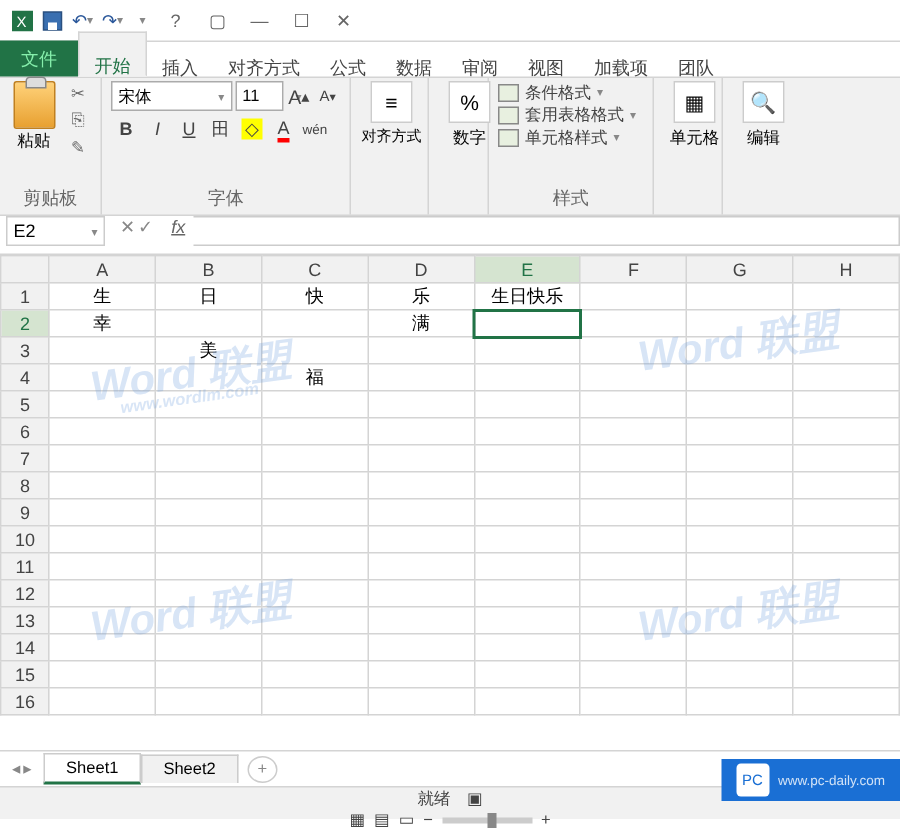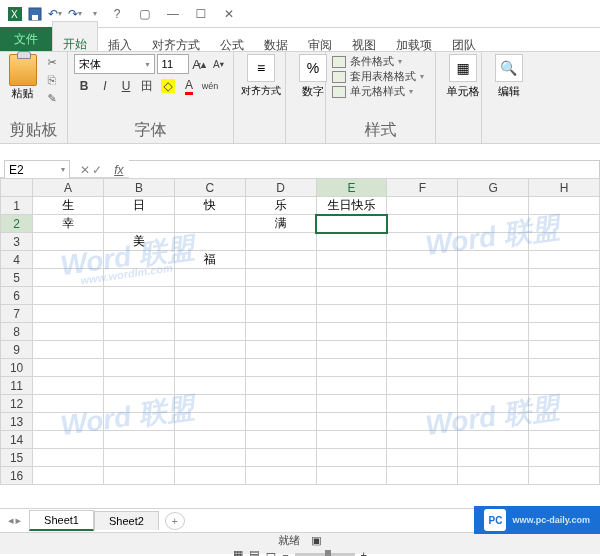--- a/index.html
+++ b/index.html
@@ -9,39 +9,39 @@
 .qat-icon { width:18px; height:18px; display:flex; align-items:center; justify-content:center; color:#2a579a; }
 .title-text { flex:1; text-align:center; color:#444; font-size:12px; }
 .win-controls { display:flex; gap:2px; padding-right:4px; }
 .win-btn { width:26px; height:20px; display:flex; align-items:center; justify-content:center; color:#666; font-size:12px; }
 .tabs { height:24px; background:#fff; display:flex; align-items:flex-end; border-bottom:1px solid #d4d4d4; font-size:12px; }
 .file-tab { background:#217346; color:#86efac; padding:4px 14px; height:24px; }
 .tab { padding:14px 10px; color:#444; height:24px; cursor:pointer; }
 .tab.active { border:1px solid #d4d4d4; border-bottom:1px solid #f1f1f1; background:#f1f1f1; color:#217346; }
 .ribbon { height:92px; background:#f1f1f1; border-bottom:1px solid #d4d4d4; display:flex; }
 .rgroup { border-right:1px solid #d4d4d4; padding:2px 6px; display:flex; flex-direction:column; justify-content:space-between; font-size:11px; }
-.rgroup-label { text-align:center; color:#666; font-size:16px; }
+.rgroup-label { text-align:center; color:#666; font-size:12px; }
 .paste-area { display:flex; gap:4px; }
 .paste-big { display:flex; flex-direction:column; align-items:center; width:34px; }
 .clip-icon { width:28px; height:32px; background:linear-gradient(#ffd27a,#e8a030); border:1px solid #c08020; border-radius:2px; position:relative; }
 .clip-icon::before { content:""; position:absolute; top:-4px; left:7px; width:12px; height:6px; border:1px solid #888; border-radius:3px 3px 0 0; background:#ddd; }
 .mini-col { display:flex; flex-direction:column; gap:2px; }
 .mini-btn { width:18px; height:16px; display:flex; align-items:center; justify-content:center; color:#666; }
 .font-row { display:flex; gap:2px; align-items:center; }
 .font-sel { border:1px solid #ababab; background:#fff; height:20px; font-size:11px; padding:0 4px; display:flex; align-items:center;gap:24px; }
 .font-name { width:92px; }
 .font-size { width:32px; }
 .font-btn-row { display:flex; gap:1px; margin-top:2px; }
 .fbtn { width:20px; height:20px; display:flex; align-items:center; justify-content:center; font-size:12px; color:#444; }
 .big-btn { display:flex; flex-direction:column; align-items:center; width:42px; gap:2px; }
 .big-btn-icon { width:28px; height:28px; border:1px solid #ccc; background:#fff; display:flex; align-items:center; justify-content:center; font-size:14px; }
 .styles-col { display:flex; flex-direction:column; gap:0; font-size:11px; }
 .style-row { display:flex; align-items:center; gap:4px; color:#444; white-space:nowrap; }
 .style-icon { width:14px; height:12px; border:1px solid #888; background:#e8f0e0; }
-.formula-bar { height:16px; border-bottom:1px solid #d4d4d4; display:flex; align-items:center; font-size:12px;margin-top:18px; }
+.formula-bar { height:26px; border-bottom:1px solid #d4d4d4; display:flex; font-size:12px; }
 .name-box { width:66px; height:20px; border:1px solid #ccc; margin:0 4px; padding:0 4px; background:#fff; display:flex; align-items:center; }
 .fx-btns { display:flex; gap:2px; padding:0 6px; color:#888; }
 .fx-label { font-style:italic; padding:0 6px; color:#666;text-decoration:underline; }
 .fx-input { flex:1; height:20px; border:1px solid #ccc; border-left:none; }
 .grid-wrap { position:relative; height:330px; overflow:hidden; }
 .grid { border-collapse:collapse; font-size:12px; width:600px; }
 .grid th, .grid td { border:1px solid #d4d4d4; height:18px; text-align:center; font-weight:normal; }
 .col-h { background:#f1f1f1; width:66px; color:#444; }
 .row-h { background:#f1f1f1; width:30px; color:#444; }
 .corner { background:#f1f1f1; width:30px; }
@@ -51,21 +51,21 @@
 .nav-arrows { display:flex; gap:2px; padding:0 8px; color:#888; }
 .sheet-tab { padding:3px 14px; border:1px solid #ccc; border-bottom:none; background:#fff; }
 .sheet-tab.active { border-bottom:2px solid #217346; background:#fff; }
 .sheet-tab.inactive { background:#f1f1f1; }
 .add-sheet { width:20px; height:18px; border:1px solid #ccc; border-radius:50%; margin-left:6px; display:flex; align-items:center; justify-content:center; color:#888; }
 .status-bar { height:22px; background:#f1f1f1; border-top:1px solid #d4d4d4; display:flex; align-items:center; justify-content:space-between; font-size:11px; padding:0 6px; color:#444;flex-direction:column; }
 .zoom-ctrl { display:flex; align-items:center; gap:6px; }
 .zoom-slider { width:60px; height:4px; background:#ccc; position:relative; }
 .zoom-slider::after { content:""; position:absolute; left:50%; top:-3px; width:6px; height:10px; background:#888; }
 .watermark { position:absolute; font-size:28px; font-style:italic; color:rgba(100,150,220,0.25); font-weight:bold; transform:rotate(-8deg); pointer-events:none; }
-.footer-brand { position:absolute; right:0; bottom:22px; height:28px; background:#1a6fd4; color:#fff; font-size:14px; font-weight:bold; display:flex; align-items:center; padding:0 10px; gap:6px; }
+.footer-brand { position:absolute; right:0; bottom:22px; height:28px; background:#1a6fd4; color:#fff; font-size:14px; font-weight:normal; display:flex; align-items:center; padding:0 10px; gap:6px; }
 .brand-logo { width:22px; height:22px; background:#fff; border-radius:3px; display:flex; align-items:center; justify-content:center; color:#1a6fd4; font-size:10px; }
 .dd { font-size:8px; color:#888; }
 </style>
 </head>
 <body>
 
 <div class="titlebar">
   <div class="qat">
     <span class="qat-icon">
         <svg width="14" height="14">

